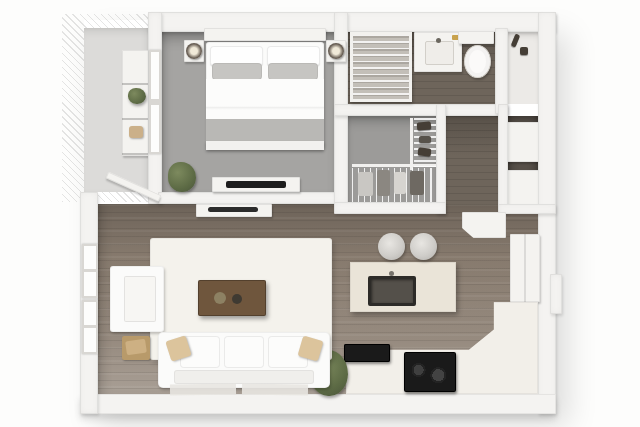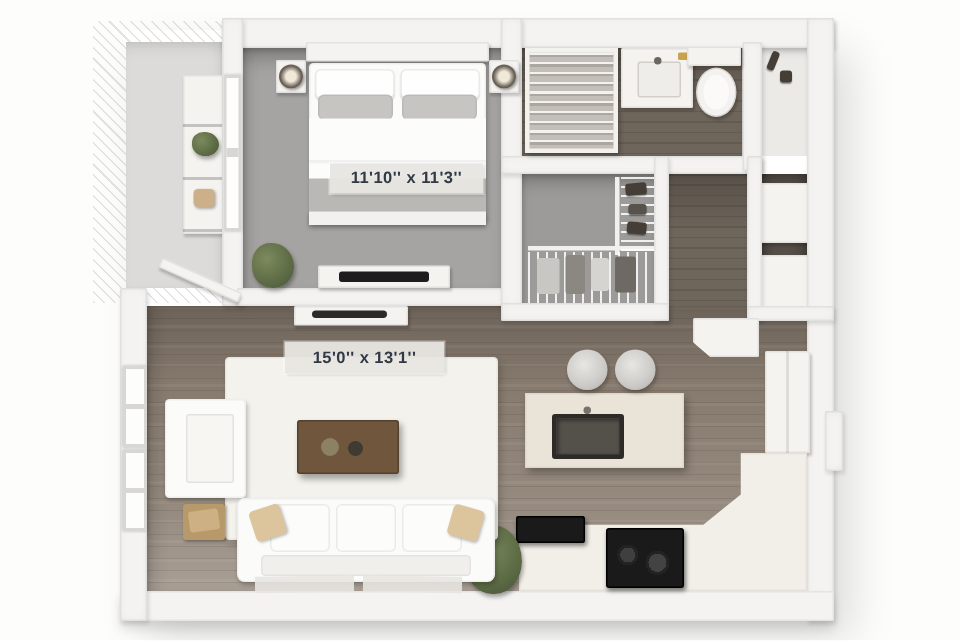--- a/index.html
+++ b/index.html
@@ -221,16 +221,14 @@
   <div class="abs soft-white" style="left:158px;top:332px;width:172px;height:56px;border-radius:5px"></div>
   <div class="abs" style="left:180px;top:336px;width:40px;height:32px;background:#fcfcfb;border-radius:4px;box-shadow:inset 0 0 0 1px rgba(0,0,0,0.07)"></div>
   <div class="abs" style="left:224px;top:336px;width:40px;height:32px;background:#fcfcfb;border-radius:4px;box-shadow:inset 0 0 0 1px rgba(0,0,0,0.07)"></div>
   <div class="abs" style="left:268px;top:336px;width:40px;height:32px;background:#fcfcfb;border-radius:4px;box-shadow:inset 0 0 0 1px rgba(0,0,0,0.07)"></div>
   <div class="abs" style="left:174px;top:370px;width:140px;height:14px;background:#f0efec;border-radius:3px;box-shadow:inset 0 0 0 1px rgba(0,0,0,0.05)"></div>
   <div class="abs pillow-tan" style="left:168px;top:338px;width:21px;height:21px;transform:rotate(-18deg)"></div>
   <div class="abs pillow-tan" style="left:300px;top:338px;width:21px;height:21px;transform:rotate(16deg)"></div>
   <div class="abs" style="left:170px;top:384px;width:66px;height:11px;background:#e8e6e1;opacity:0.9;transform:rotate(-1deg)"></div>
   <div class="abs" style="left:242px;top:384px;width:66px;height:11px;background:#e8e6e1;opacity:0.9;transform:rotate(1deg)"></div>
 
-  <div class="abs dim-label" style="left:220px;top:109px;width:102px;height:20px">11'10'' x 11'3''</div>
-  <div class="abs dim-label" style="left:190px;top:228px;width:106px;height:21px">15'0'' x 13'1''</div>
 
 </div>
 
 </body></html>

